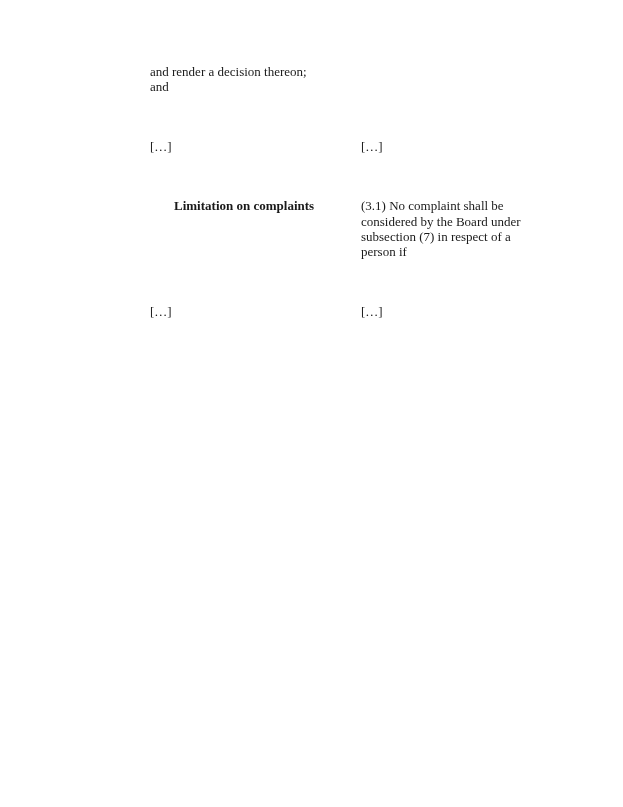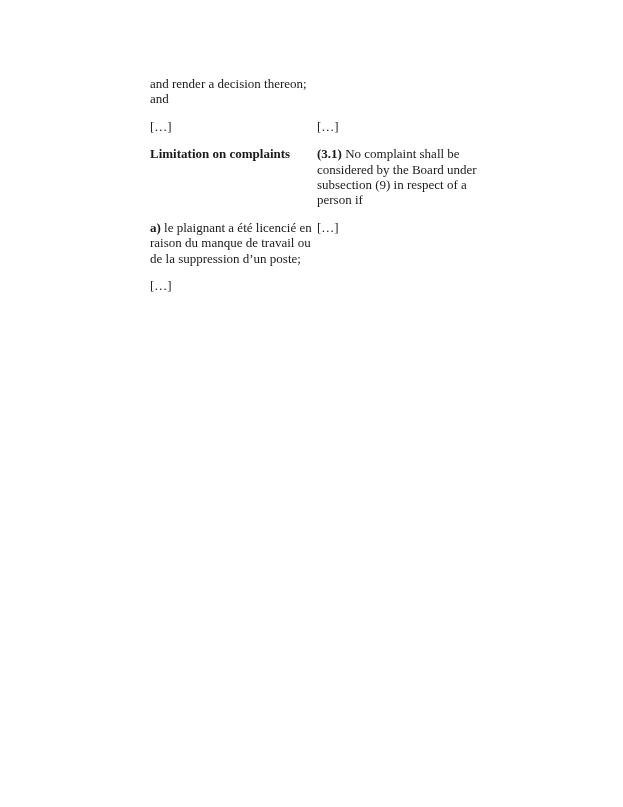--- a/index.html
+++ b/index.html
@@ -18,61 +18,60 @@
     position: absolute;
     left: 0;
     top: 0;
     width: 623px;
     height: 807px;
     background: #ffffff;
   }
   .doc-grid {
     position: absolute;
     left: 150px;
-    top: 76px;
+    top: 64px;
     display: grid;
     grid-template-columns: 167px auto;
     column-gap: 0px;
     row-gap: 12px;
+    gap: 44px;
   }
   .cell {
     font-size: 13px;
     line-height: 15.4px;
     color: #1a1a1a;
     white-space: pre;
     font-weight: normal;
   }
   .cell .b {
-    font-weight: bold;
+    font-weight: normal;
   }
   .cell.heading {
     font-weight: bold;
+    margin-left: 24px;
   }
 </style>
 </head>
 <body>
 
 <div class="doc-page">
   <div class="doc-grid">
 
     <div class="cell"><span class="b"></span><span>and render a decision thereon;
 and</span></div>
     <div class="cell"><span></span></div>
 
     <div class="cell"><span>[…]</span></div>
     <div class="cell"><span>[…]</span></div>
 
     <div class="cell heading"><span>Limitation on complaints</span></div>
 
     <div class="cell"><span class="b">(3.1)</span><span> No complaint shall be
 considered by the Board under
-subsection (9) in respect of a
+subsection (7) in respect of a
 person if</span></div>
 
-    <div class="cell"><span class="b">a)</span><span> le plaignant a été licencié en
-raison du manque de travail ou
-de la suppression d’un poste;</span></div>
 
     <div class="cell"><span>[…]</span></div>
     <div class="cell"><span>[…]</span></div>
 
   </div>
 </div>
 
 </body></html>

